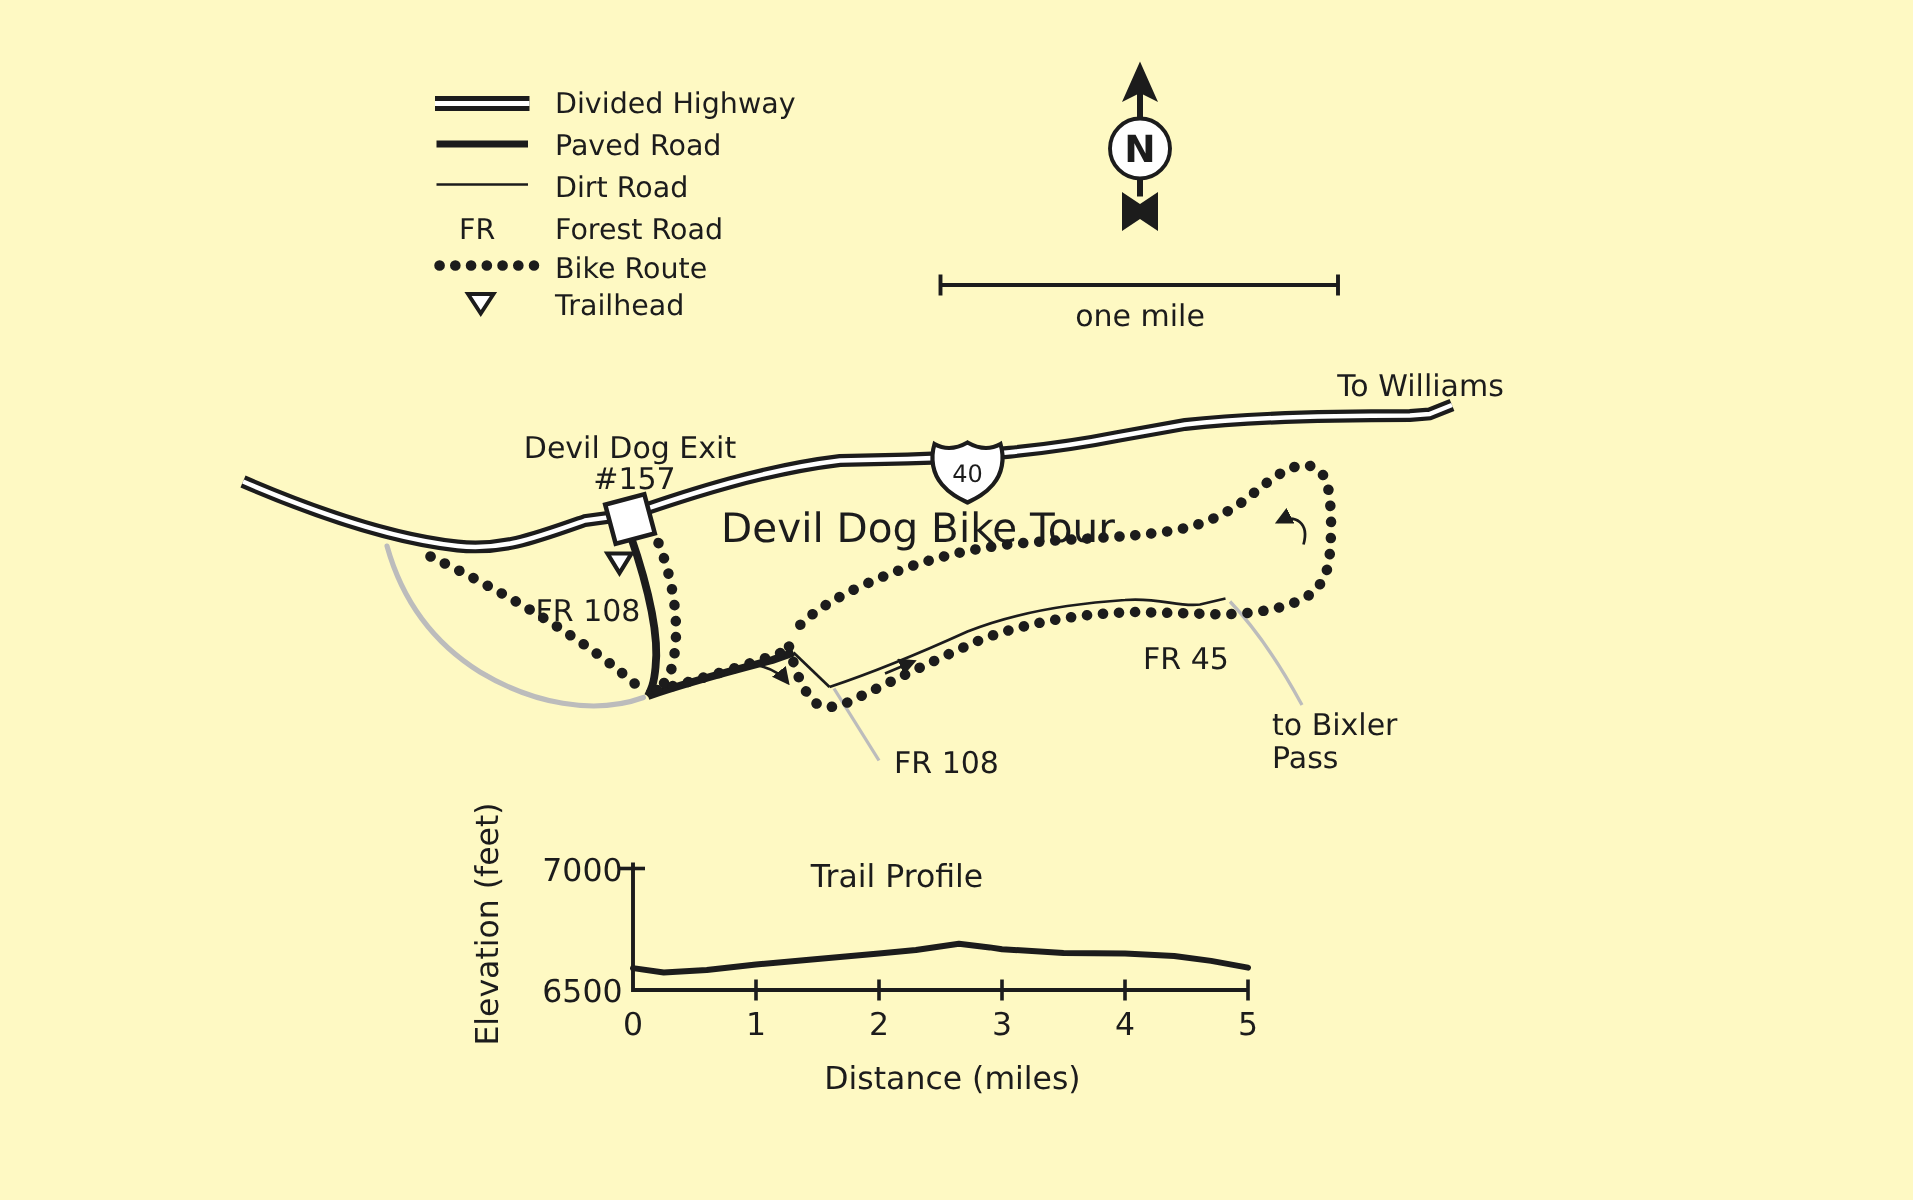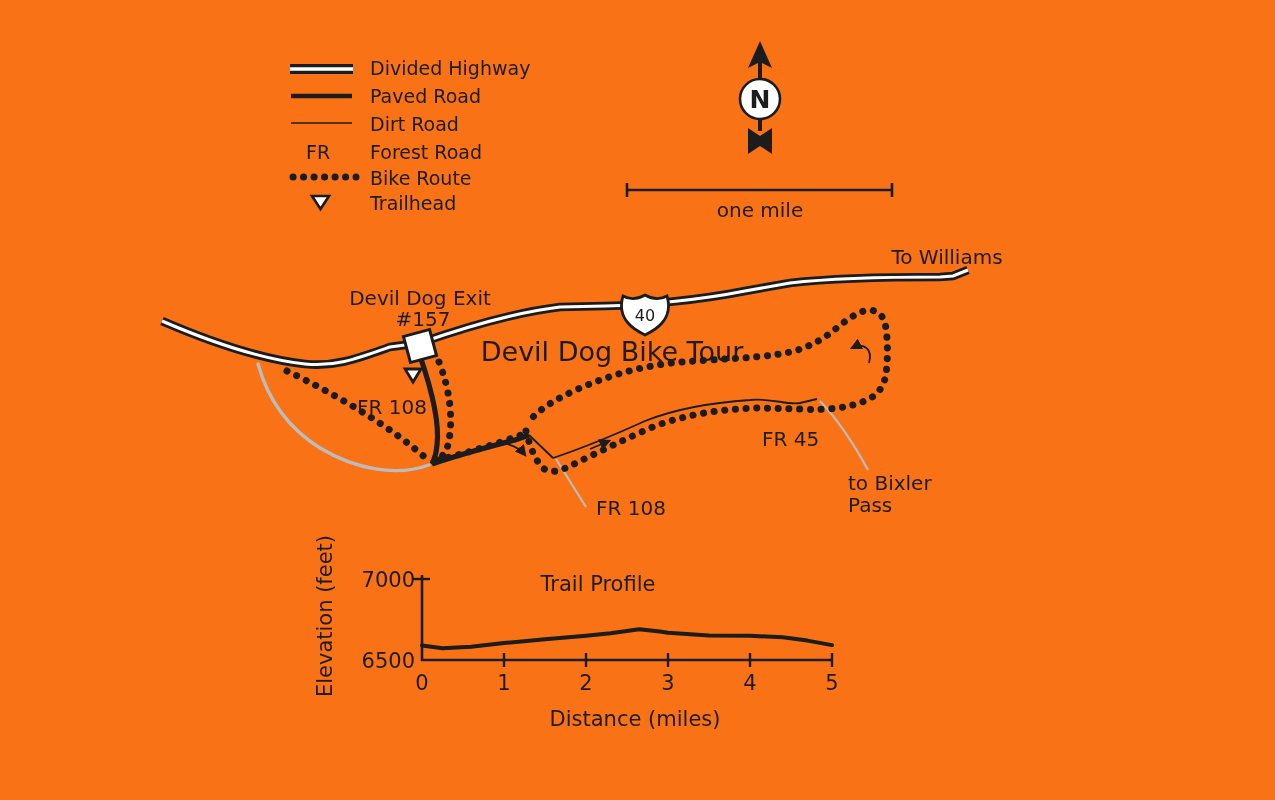--- a/index.html
+++ b/index.html
@@ -1,19 +1,19 @@
 <!DOCTYPE html>
 <html><head>
 <meta charset="utf-8">
 <style>
   html,body{margin:0;padding:0;background:#ffffff;}
   #canvas{
     position:relative;
     width:1275px;height:800px;
-    background:#f97316;
+    background:#fef9c3;
     font-family:"DejaVu Sans", sans-serif;
     overflow:hidden;
   }
   svg{display:block;}
   text{fill:#1c1c1c;}
   .lbl{font-size:20px;}
   .lbl-small{font-size:19px;}
   .title{font-size:27px;}
   .chart-num{font-size:21px;}
 </style>

